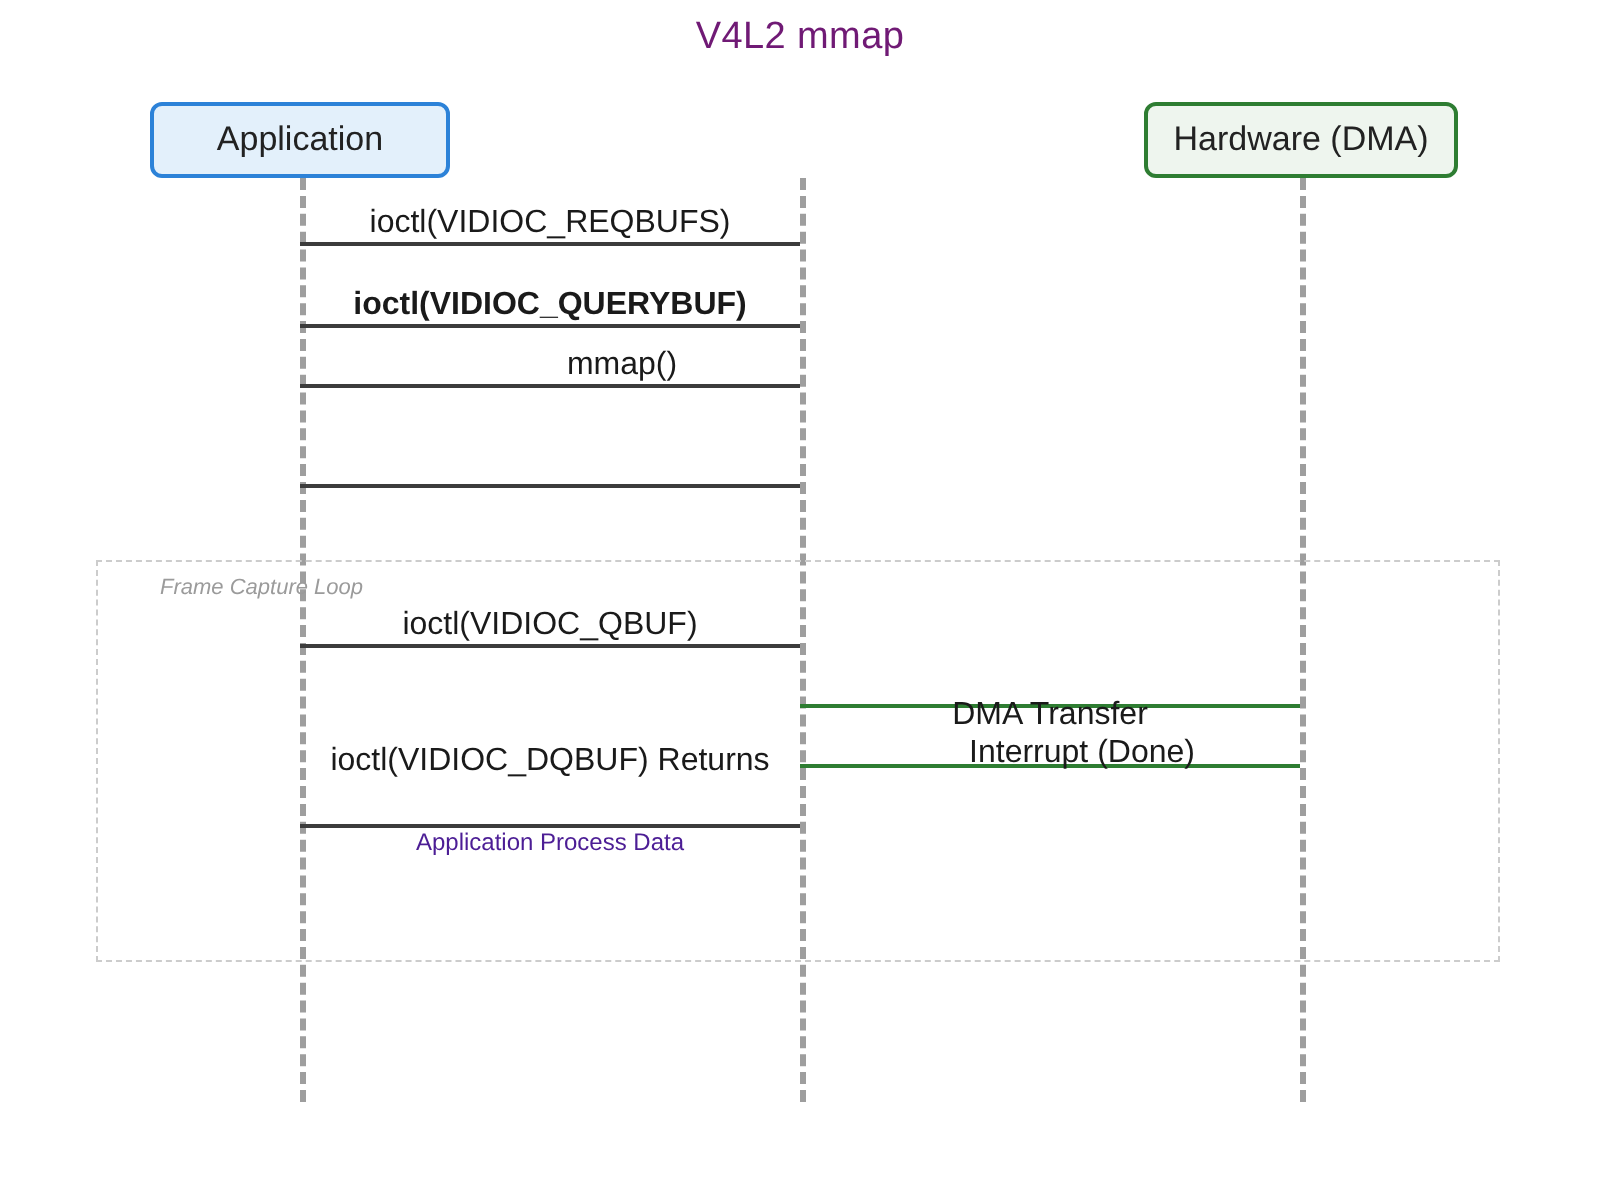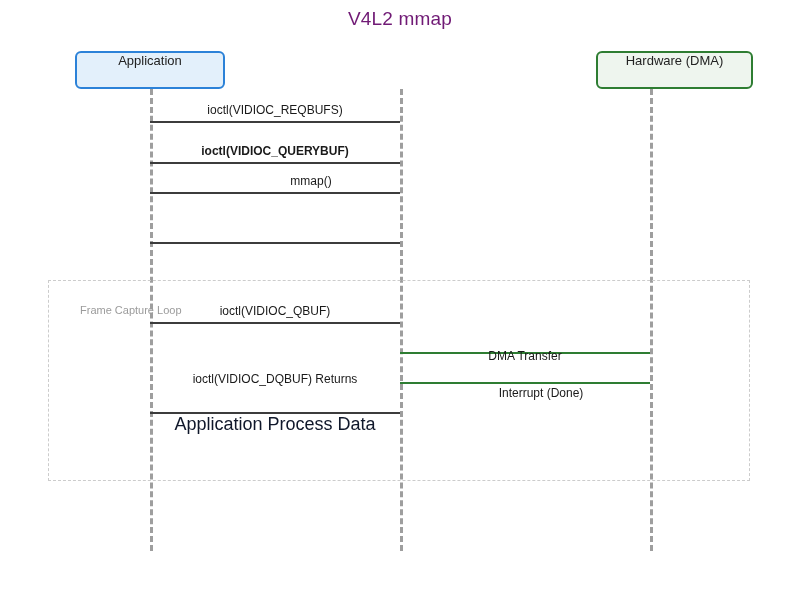--- a/index.html
+++ b/index.html
@@ -33,28 +33,29 @@
 
   
   .participant {
     position: absolute;
     box-sizing: border-box;
     height: 38px;
     border-radius: 6px;
     border-width: 2px;
     border-style: solid;
     display: flex;
+    align-items: center;
     justify-content: center;
-    font-size: 13px;
+    font-size: 17px;
     color: #222222;
     top: 51px;
   }
   .p-app    { left:  75px; width: 150px; background: #e3f0fb; border-color: #2c82d8; }
   .p-kernel { left: 323px; width: 155px; background: #fdf4e7; border-color: #e8821e; }
-  .p-hw     { left: 572px; width: 157px; background: #eef5ee; border-color: #2e7d32; margin-left: 24px; }
+  .p-hw     { left: 572px; width: 157px; background: #eef5ee; border-color: #2e7d32; }
 
   
   .lifeline {
     position: absolute;
     top: 89px;
     width: 0;
     height: 462px;
     border-left: 3px dashed #9e9e9e;
   }
   .ll-app    { left: 150px; }
@@ -68,47 +69,48 @@
     top: 280px;
     width: 702px;
     height: 201px;
     box-sizing: border-box;
     border: 1px dashed #cccccc;
     background: transparent;
   }
   .loop-label {
     position: absolute;
     left: 80px;
-    top: 304px;
+    top: 288px;
     font-size: 11px;
     color: #9b9b9b;
+    font-style: italic;
   }
 
   
   .msg {
     position: absolute;
     height: 0;
     border-top-width: 2px;
     border-top-style: solid;
   }
   .msg.dark  { border-top-color: #3c3c3c; }
   .msg.green { border-top-color: #2e7d32; }
 
   .msg-label {
     position: absolute;
-    font-size: 12px;
+    font-size: 16px;
     color: #1a1a1a;
     text-align: center;
     white-space: nowrap;
     transform: translateX(-50%);
   }
   .note-label {
     position: absolute;
-    font-size: 18px;
-    color: #0f172a;
+    font-size: 12px;
+    color: #4c1d95;
     text-align: center;
     white-space: nowrap;
     transform: translateX(-50%);
   }
 </style>
 </head>
 <body>
 
 <div id="diagram">
 
@@ -139,20 +141,20 @@
 
   <div class="msg dark" style="left:150px; top:242px; width:250px;"></div>
 
   <div class="msg dark" style="left:150px; top:322px; width:250px;"></div>
   <div class="msg-label" style="left:275px; top:304px;">ioctl(VIDIOC_QBUF)</div>
 
   <div class="msg green" style="left:400px; top:352px; width:250px;"></div>
   <div class="msg-label" style="left:525px; top:334px;margin-top:15px;">DMA Transfer</div>
 
   <div class="msg green" style="left:400px; top:382px; width:250px;"></div>
-  <div class="msg-label" style="left:525px; top:386px;padding-left:32px;">Interrupt (Done)</div>
+  <div class="msg-label" style="left:525px; top:368px;padding-left:32px;">Interrupt (Done)</div>
 
   <div class="msg dark" style="left:150px; top:412px; width:250px;"></div>
   <div class="msg-label" style="left:275px; top:372px;">ioctl(VIDIOC_DQBUF) Returns</div>
 
   <div class="note-label" style="left:275px; top:414px;">Application Process Data</div>
 
 </div>
 
 </body></html>

